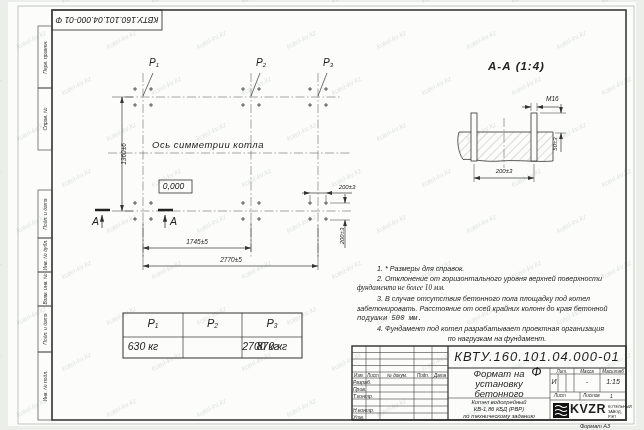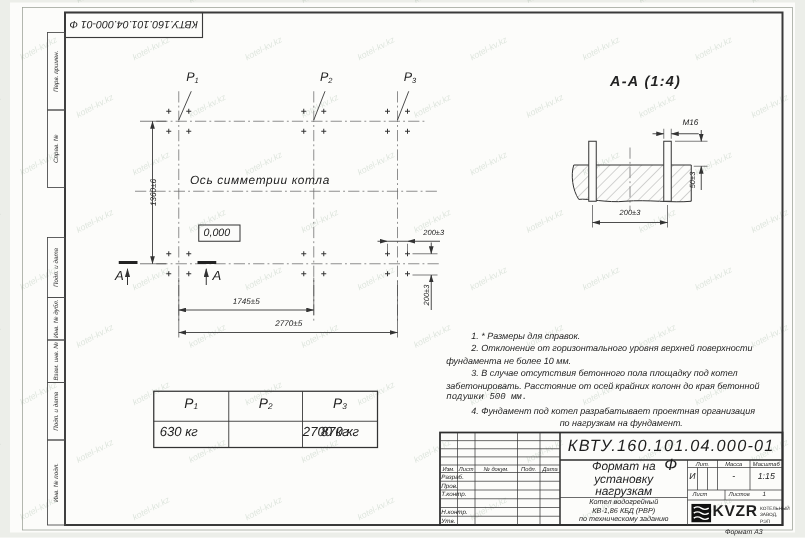--- a/index.html
+++ b/index.html
@@ -221,21 +221,21 @@
 
 <div class="t c" style="left:123px;top:317px;width:60px;font-size:11px;"><span>P</span><span class="sub">1</span></div>
 <div class="t c" style="left:183px;top:317px;width:59px;font-size:11px;"><span>P</span><span class="sub">2</span></div>
 <div class="t c" style="left:242px;top:317px;width:60px;font-size:11px;"><span>P</span><span class="sub">3</span></div>
 <div class="t c" style="left:123px;top:340px;width:40px;font-size:10.5px;">630 кг</div>
 <div class="t c" style="left:183px;top:340px;width:59px;font-size:10.5px;padding-left:48px;">2700 кг</div>
 <div class="t c" style="left:242px;top:340px;width:60px;font-size:10.5px;">870 кг</div>
 
 <div class="note ind" style="top:264px;">1. * Размеры для справок.</div>
 <div class="note ind" style="top:274px;">2. Отклонение от горизонтального уровня верхней поверхности</div>
-<div class="note" style="top:284px;">фундамента не более 10 мм.</div>
+<div class="note" style="top:284px;font-family:Liberation Serif, serif;">фундамента не более 10 мм.</div>
 <div class="note ind" style="top:294px;">3. В случае отсутствия бетонного пола площадку под котел</div>
 <div class="note" style="top:304px;">забетонировать. Расстояние от осей крайних колонн до края бетонной</div>
 <div class="note" style="top:314px;font-family:Liberation Mono, monospace;">подушки 500 мм.</div>
 <div class="note ind" style="top:324px;">4. Фундамент под котел разрабатывает проектная организация</div>
 <div class="note" style="top:334px;text-align:center;">по нагрузкам на фундамент.</div>
 
 <div class="tb c" style="left:448px;top:349px;width:178px;font-size:13px;font-style:italic;letter-spacing:1px;">КВТУ.160.101.04.000-01 Ф</div>
 
 <div class="tb c" style="left:352px;top:372.5px;width:14px;font-size:4.6px;font-style:italic;">Изм.</div>
 <div class="tb c" style="left:366px;top:372.5px;width:14px;font-size:4.6px;font-style:italic;">Лист</div>
@@ -246,21 +246,21 @@
 <div class="tb" style="left:353px;top:379px;font-size:5px;font-style:italic;">Разраб.</div>
 <div class="tb" style="left:353px;top:386px;font-size:5px;font-style:italic;">Пров.</div>
 <div class="tb" style="left:353px;top:393px;font-size:5px;font-style:italic;">Т.контр.</div>
 <div class="tb" style="left:353px;top:400px;font-size:5px;font-style:italic;"></div>
 <div class="tb" style="left:353px;top:407px;font-size:5px;font-style:italic;">Н.контр.</div>
 <div class="tb" style="left:353px;top:414px;font-size:5px;font-style:italic;">Утв.</div>
 
 <div class="tb c" style="left:448px;top:369px;width:102px;font-size:9.5px;font-style:italic;line-height:10px;">
   <div>Формат на</div>
   <div>установку</div>
-  <div>нагрузкам</div>
+  <div>бетонного</div>
 </div>
 <div class="tb c" style="left:448px;top:399px;width:102px;font-size:5.8px;font-style:italic;line-height:7px;">
   <div>Котел водогрейный</div>
   <div>КВ-1,86 КБД (РВР)</div>
   <div>по техническому заданию</div>
 </div>
 
 <div class="tb c" style="left:550px;top:368.5px;width:24px;font-size:4.6px;font-style:italic;">Лит.</div>
 <div class="tb c" style="left:574px;top:368.5px;width:26px;font-size:4.6px;font-style:italic;">Масса</div>
 <div class="tb c" style="left:600px;top:368.5px;width:26px;font-size:4.6px;font-style:italic;">Масштаб</div>

